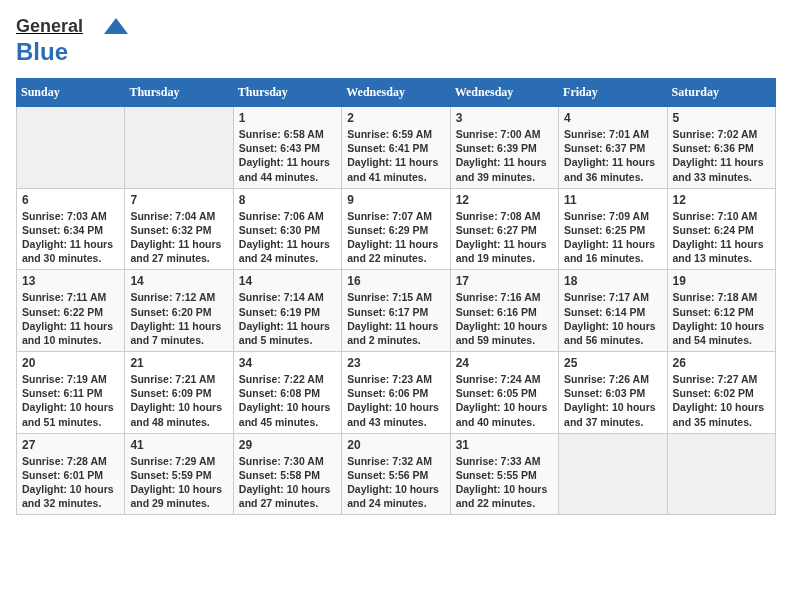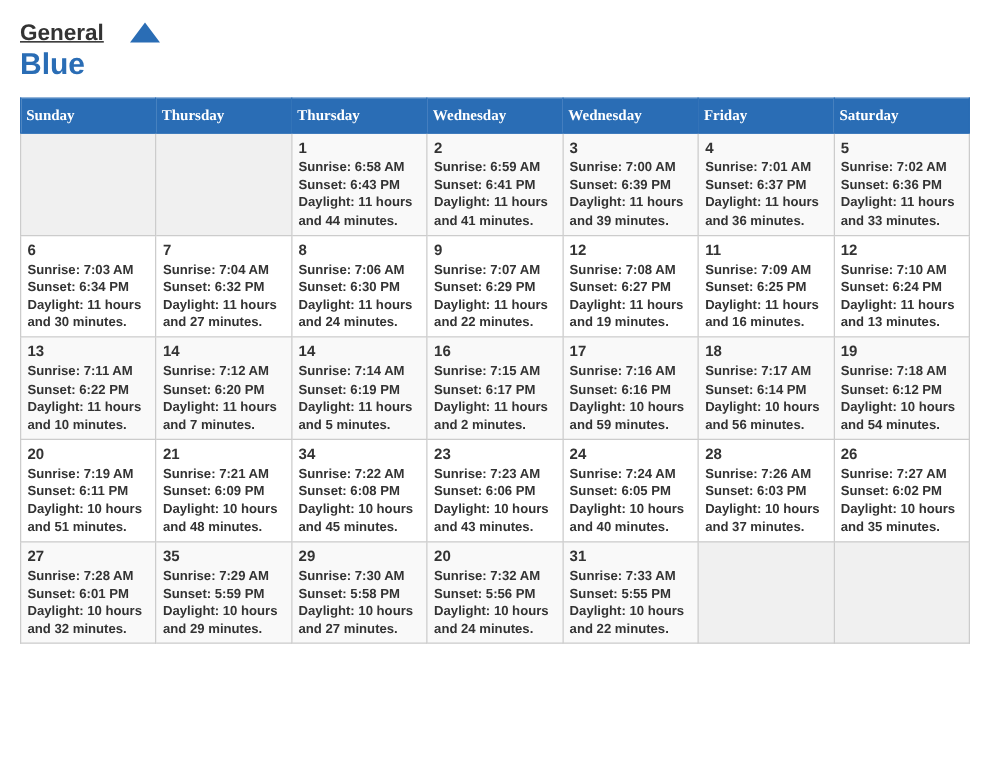--- a/index.html
+++ b/index.html
@@ -231,35 +231,35 @@
         </td>
         <td>
           <span class="day-number">23</span>
           <div class="day-info">Sunrise: 7:23 AM<br>Sunset: 6:06 PM<br>Daylight: 10 hours and 43 minutes.</div>
         </td>
         <td>
           <span class="day-number">24</span>
           <div class="day-info">Sunrise: 7:24 AM<br>Sunset: 6:05 PM<br>Daylight: 10 hours and 40 minutes.</div>
         </td>
         <td>
-          <span class="day-number">28</span>
+          <span class="day-number">25</span>
           <div class="day-info">Sunrise: 7:26 AM<br>Sunset: 6:03 PM<br>Daylight: 10 hours and 37 minutes.</div>
         </td>
         <td>
           <span class="day-number">26</span>
           <div class="day-info">Sunrise: 7:27 AM<br>Sunset: 6:02 PM<br>Daylight: 10 hours and 35 minutes.</div>
         </td>
       </tr>
       <tr>
         <td>
           <span class="day-number">27</span>
           <div class="day-info">Sunrise: 7:28 AM<br>Sunset: 6:01 PM<br>Daylight: 10 hours and 32 minutes.</div>
         </td>
         <td>
-          <span class="day-number">35</span>
+          <span class="day-number">41</span>
           <div class="day-info">Sunrise: 7:29 AM<br>Sunset: 5:59 PM<br>Daylight: 10 hours and 29 minutes.</div>
         </td>
         <td>
           <span class="day-number">29</span>
           <div class="day-info">Sunrise: 7:30 AM<br>Sunset: 5:58 PM<br>Daylight: 10 hours and 27 minutes.</div>
         </td>
         <td>
           <span class="day-number">20</span>
           <div class="day-info">Sunrise: 7:32 AM<br>Sunset: 5:56 PM<br>Daylight: 10 hours and 24 minutes.</div>
         </td>

